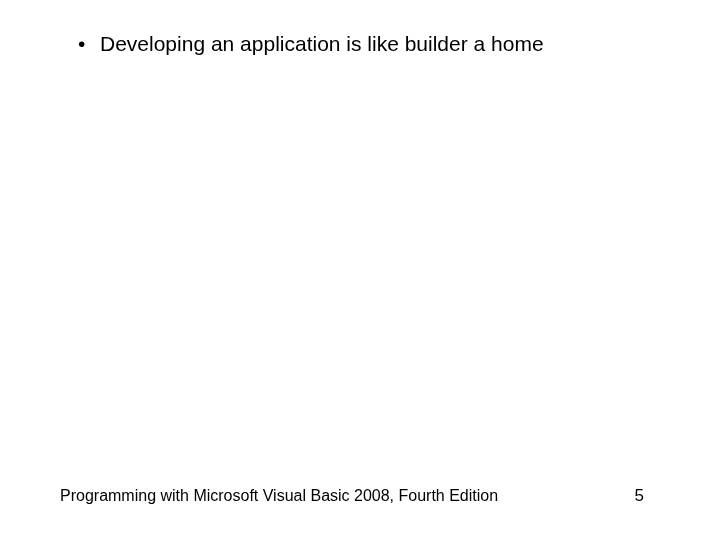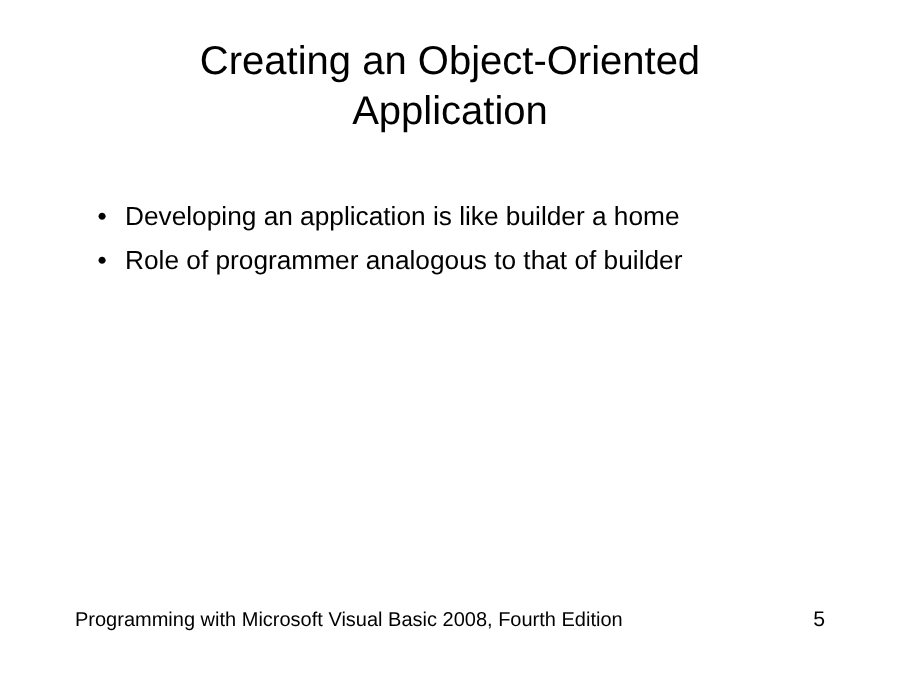--- a/index.html
+++ b/index.html
@@ -47,45 +47,41 @@
       left: 0;
       top: 0;
     }
     .bold {
       font-weight: bold;
     }
     .footer {
       position: absolute;
       bottom: 34px;
       left: 60px;
-      right: 60px;
+      right: 76px;
       display: flex;
       justify-content: space-between;
       align-items: baseline;
       font-size: 16px;
     }
     .footer-text {
       font-size: 16px;
     }
     .page-number {
       font-size: 17px;
     }
   </style>
 </head>
 <body>
 
 <div class="slide">
-  <h1 class="title">Creating an Object-Oriented Application</h1>
 
   <ul class="bullets">
     <li>
       <span class="bold"></span><span>Developing an application is like builder a home</span>
-    </li>
-    <li>
-      <span class="bold"></span><span>Role of programmer analogous to that of builder</span>
     </li>
   </ul>
 
   <div class="footer">
     <span class="footer-text">Programming with Microsoft Visual Basic 2008, Fourth Edition</span>
     <span class="page-number">5</span>
   </div>
 </div>
 
 </body></html>

